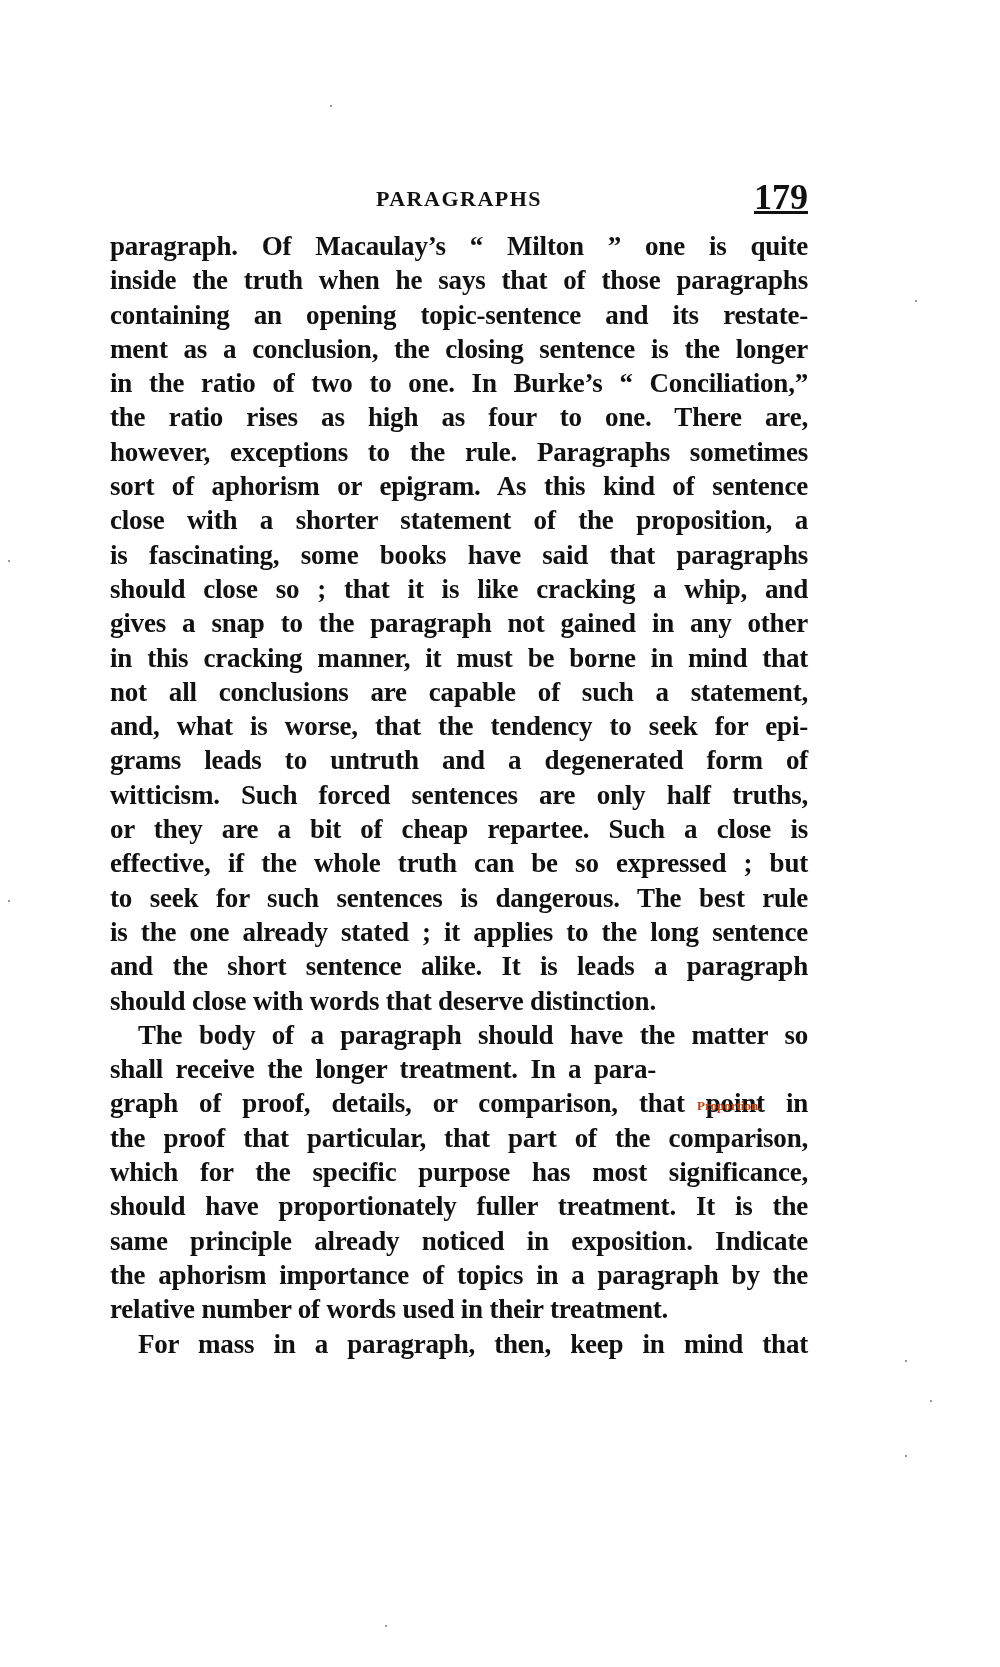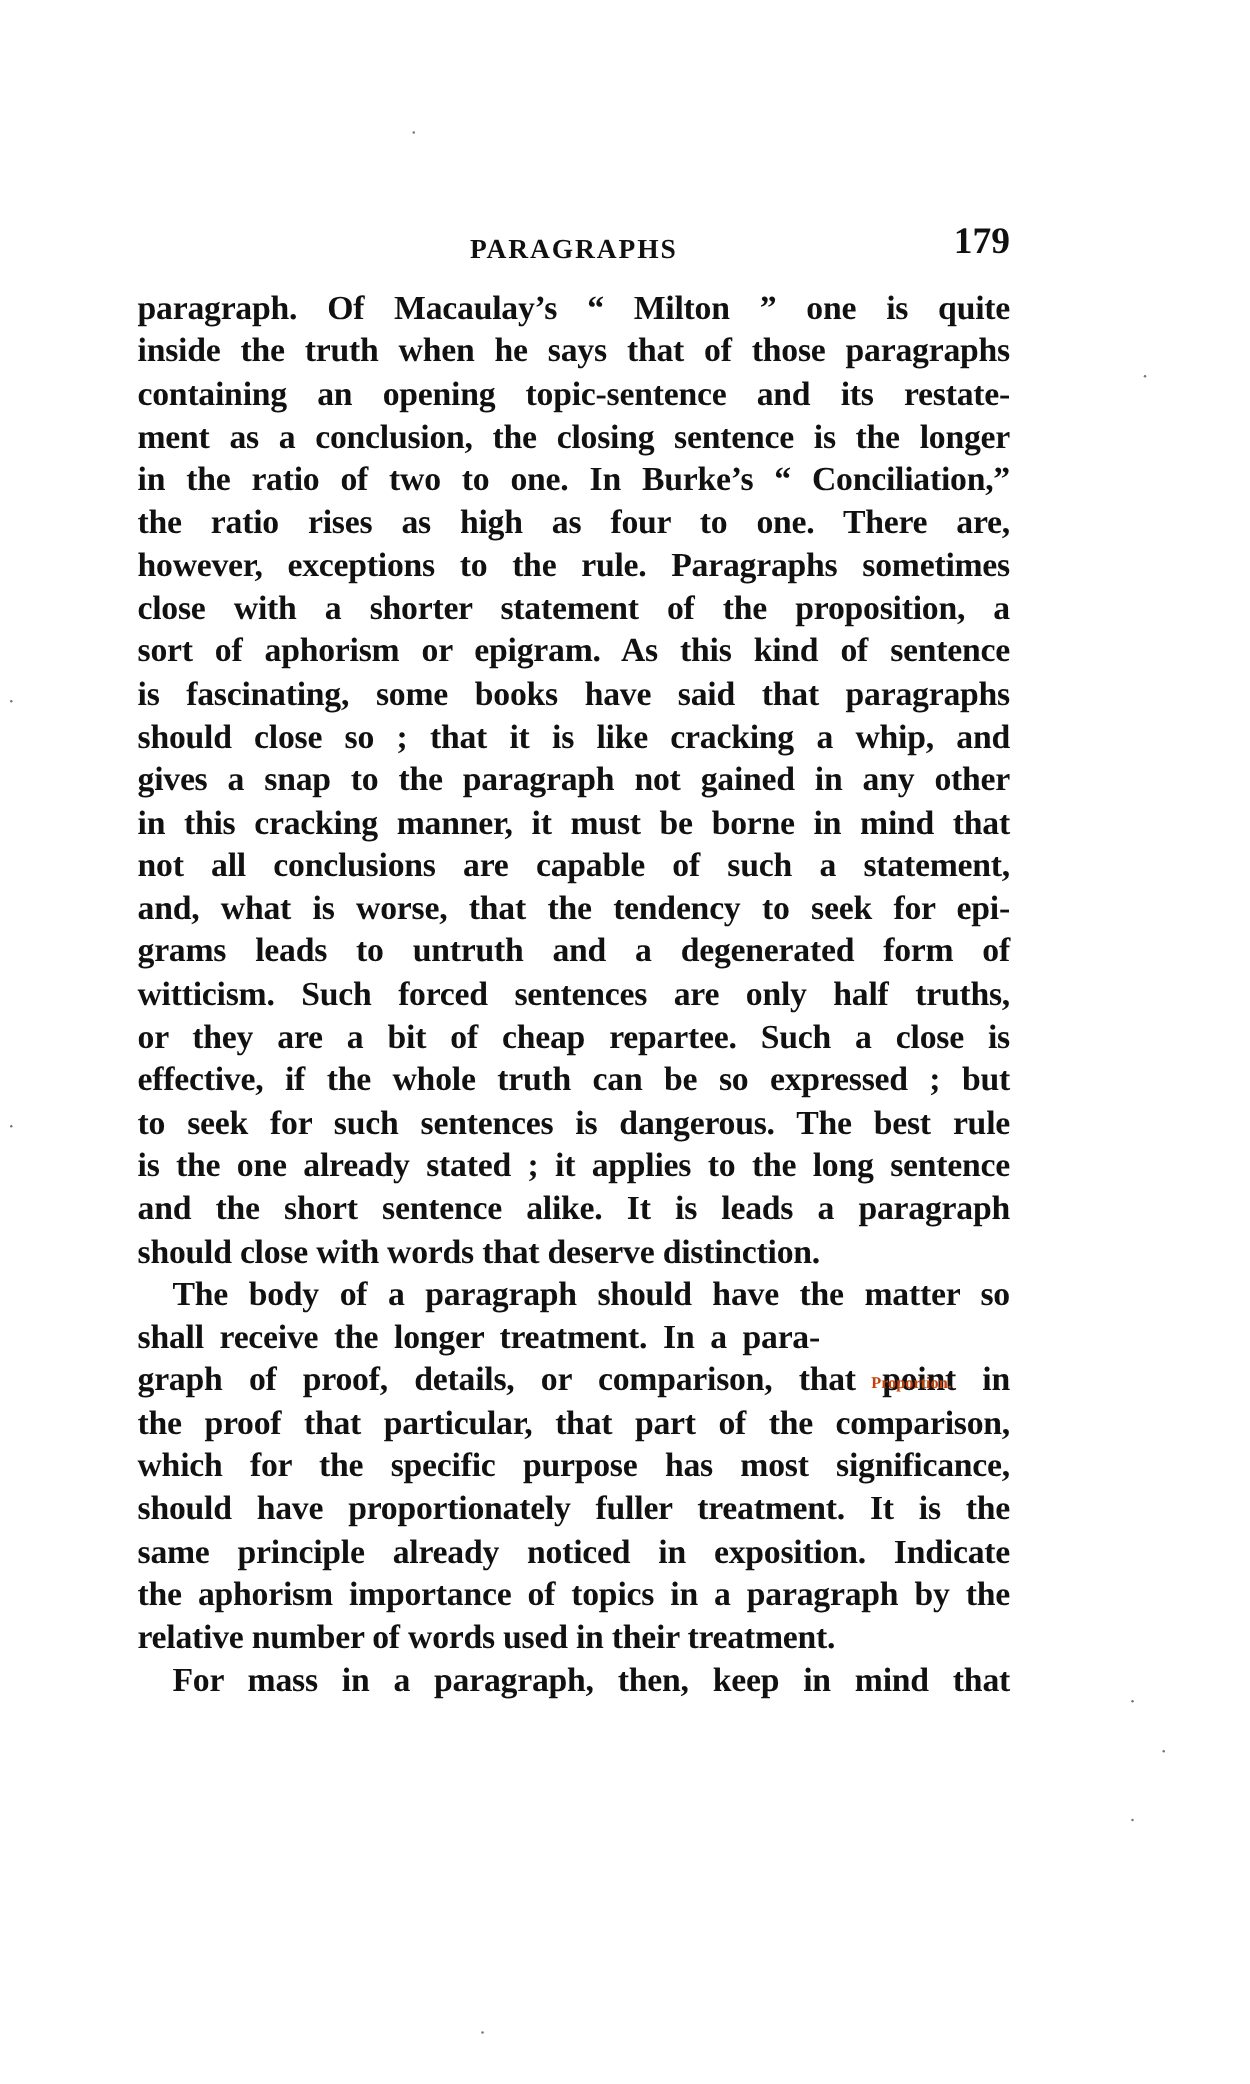--- a/index.html
+++ b/index.html
@@ -38,22 +38,23 @@
       font-size: 22px;
       font-weight: bold;
       letter-spacing: 1.5px;
       font-variant: small-caps;
       text-transform: uppercase;
     }
     .page-number {
       position: absolute;
       right: 0;
       top: -4px;
-      font-size: 30px;
+      font-size: 36px;
       font-weight: bold;
+      text-decoration: underline;
     }
     .body-text {
       position: absolute;
       top: 229px;
       left: 110px;
       width: 698px;
     }
     .line {
       display: block;
       height: 34.3px;
@@ -101,22 +102,22 @@
   </div>
 
   <div class="body-text">
     <span class="line">paragraph.  Of Macaulay’s “ Milton ” one is quite</span>
     <span class="line">inside the truth when he says that of those paragraphs</span>
     <span class="line">containing an opening topic-sentence and its restate-</span>
     <span class="line">ment as a conclusion, the closing sentence is the longer</span>
     <span class="line">in the ratio of two to one.  In Burke’s “ Conciliation,”</span>
     <span class="line">the ratio rises as high as four to one.  There are,</span>
     <span class="line">however, exceptions to the rule.  Paragraphs sometimes</span>
+    <span class="line">sort of aphorism or epigram.  As this kind of sentence</span>
     <span class="line">close with a shorter statement of the proposition, a</span>
-    <span class="line">sort of aphorism or epigram.  As this kind of sentence</span>
     <span class="line">is fascinating, some books have said that paragraphs</span>
     <span class="line">should close so ; that it is like cracking a whip, and</span>
     <span class="line">gives a snap to the paragraph not gained in any other</span>
     <span class="line">in this cracking manner, it must be borne in mind that</span>
     <span class="line">not all conclusions are capable of such a statement,</span>
     <span class="line">and, what is worse, that the tendency to seek for epi-</span>
     <span class="line">grams leads to untruth and a degenerated form of</span>
     <span class="line">witticism.  Such forced sentences are only half truths,</span>
     <span class="line">or they are a bit of cheap repartee.  Such a close is</span>
     <span class="line">effective, if the whole truth can be so expressed ; but</span>

